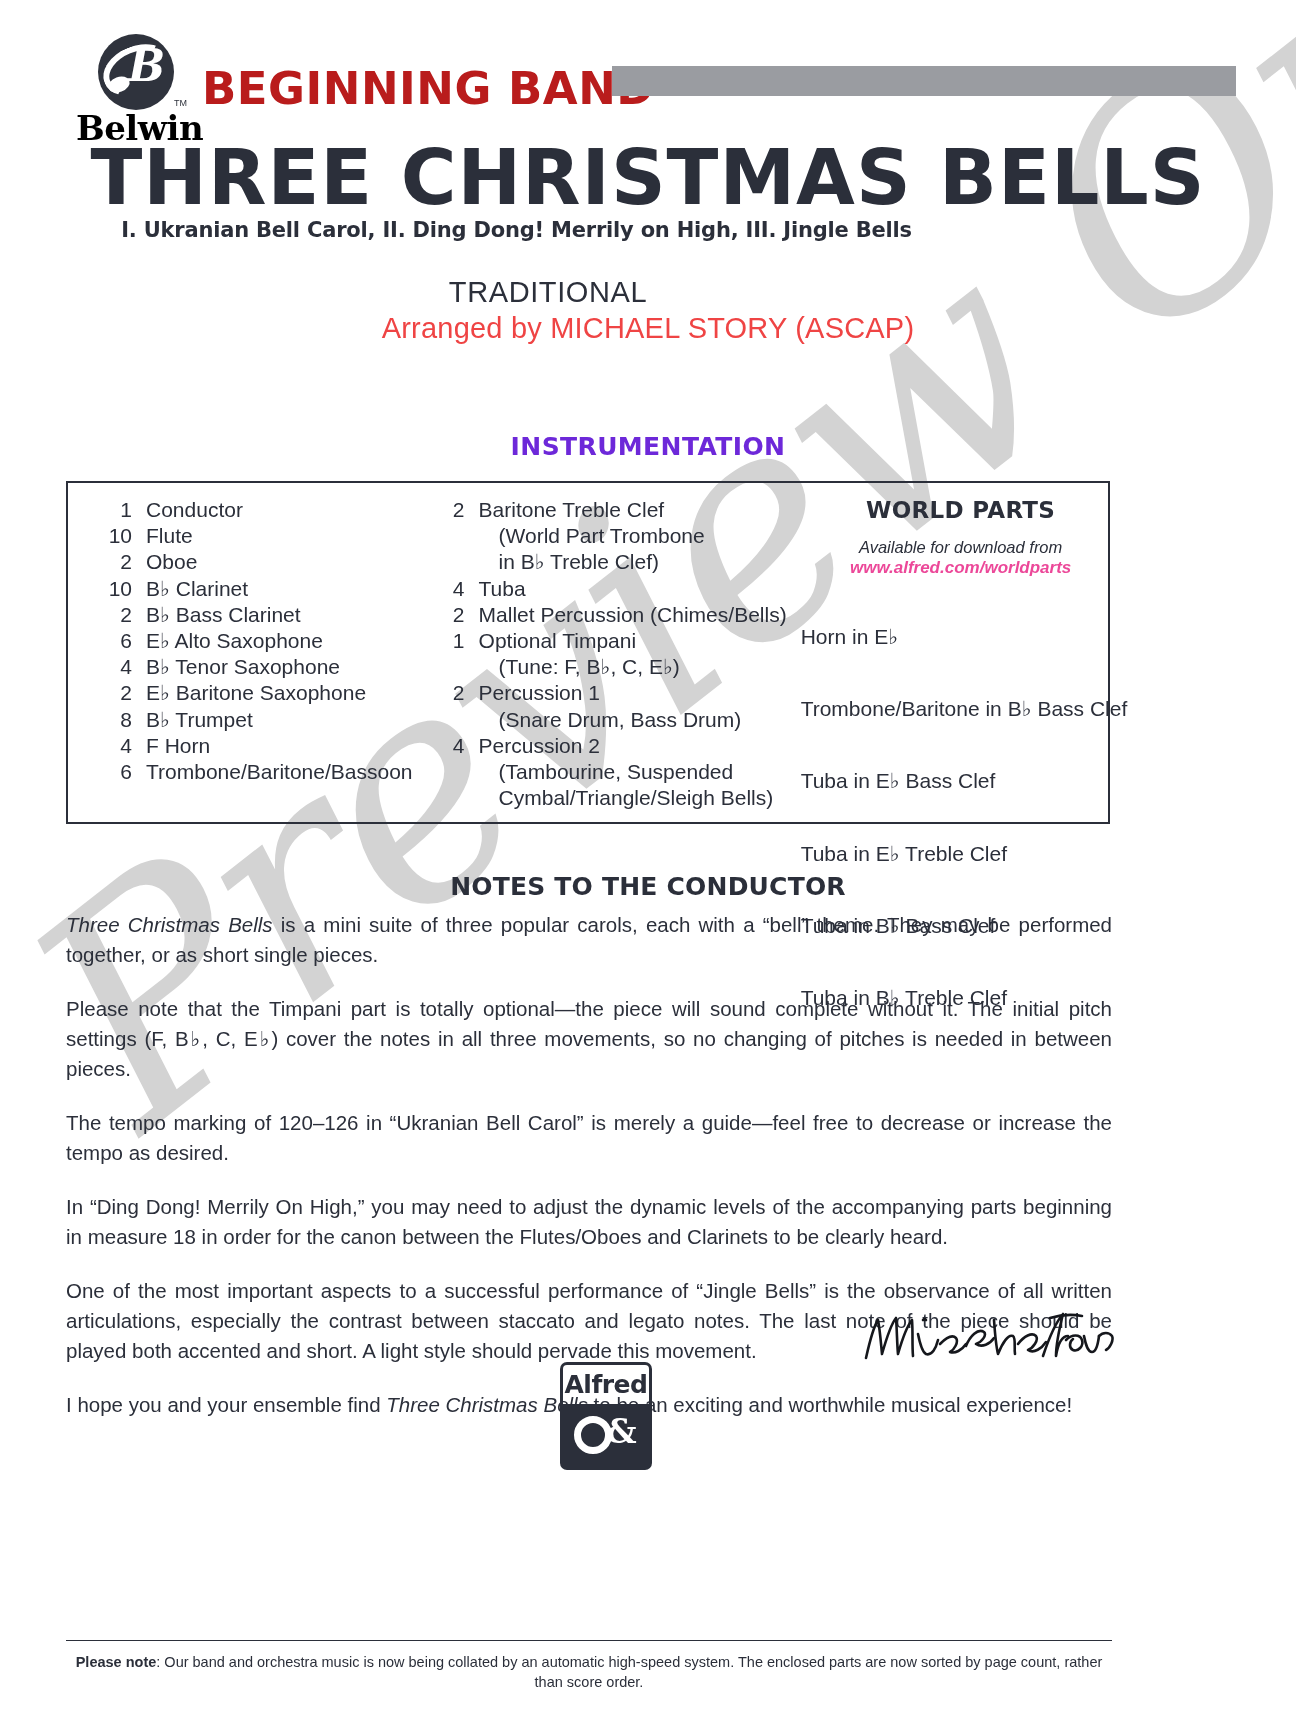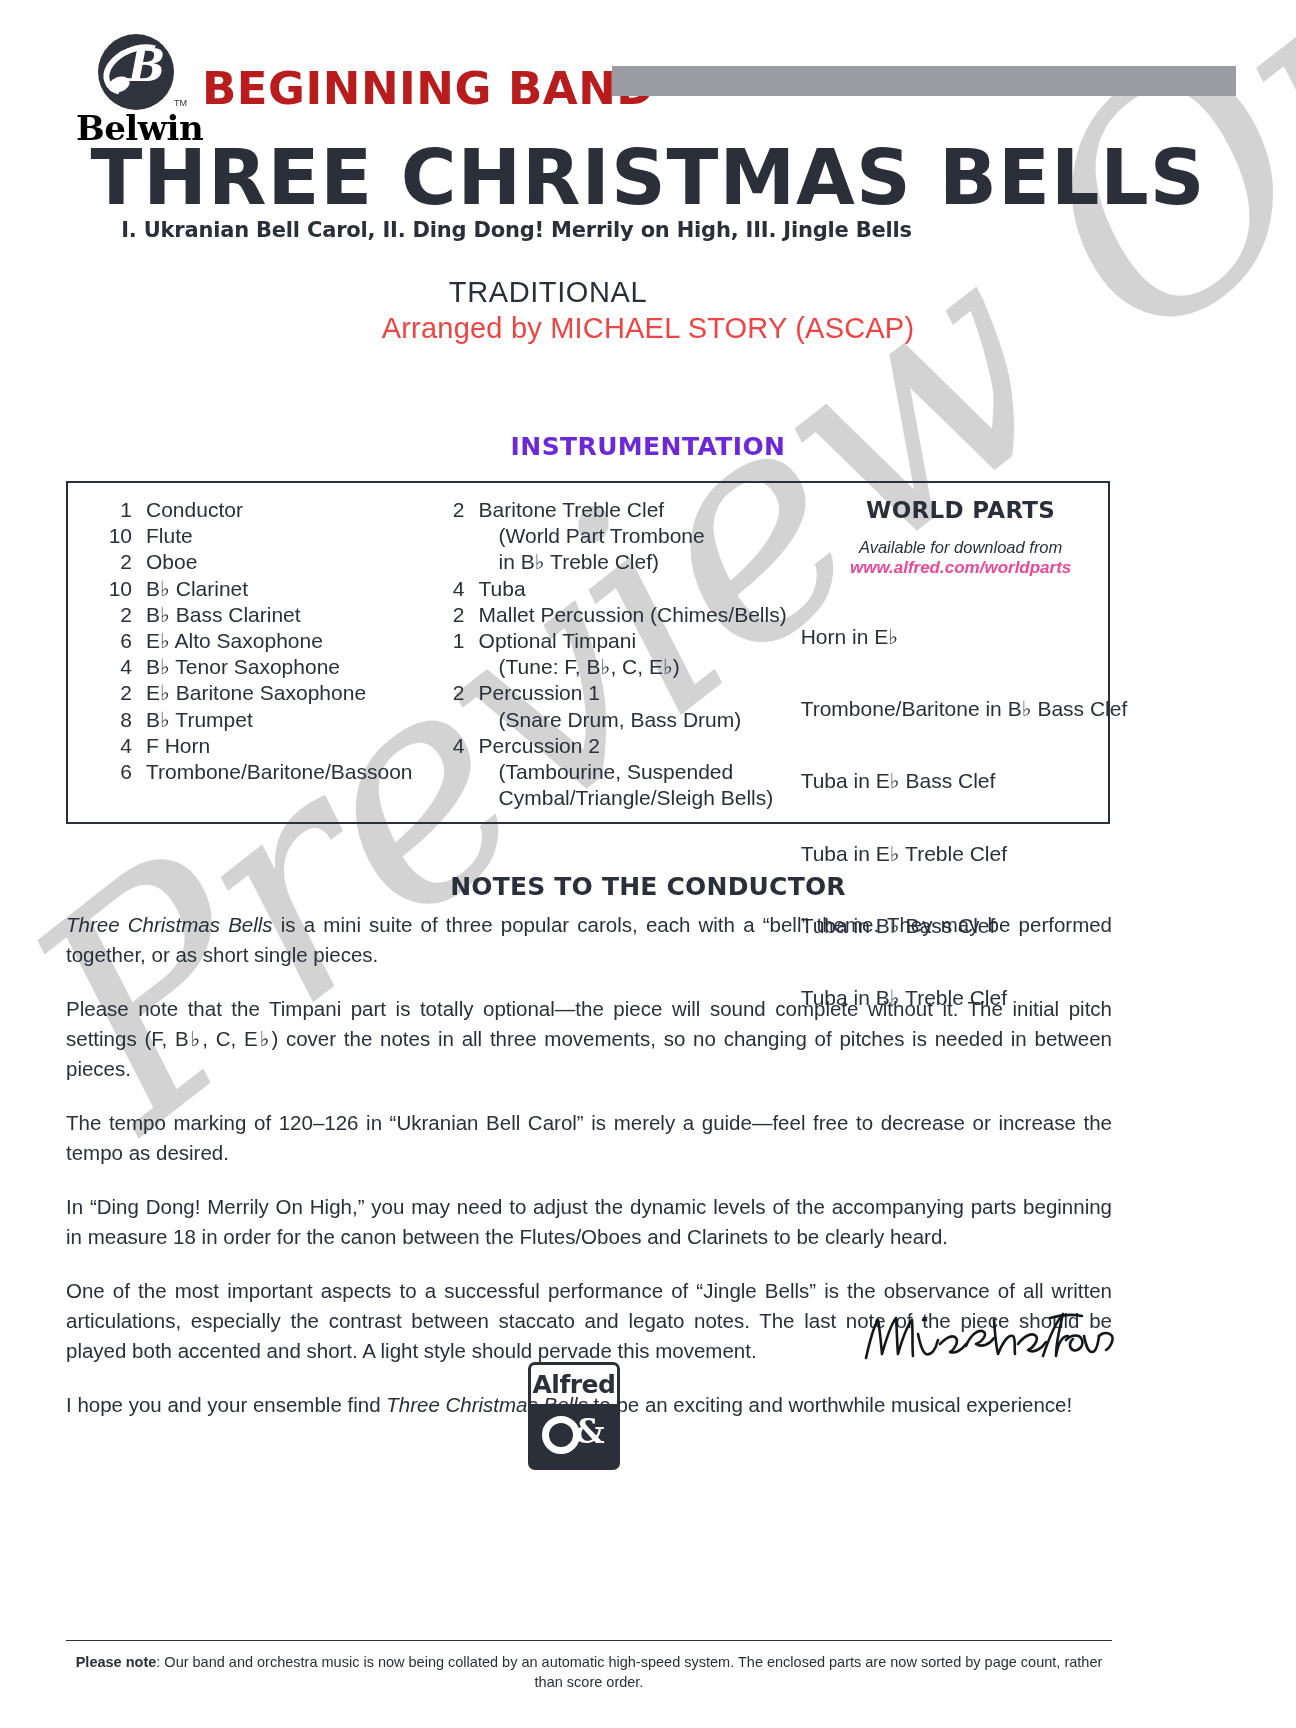--- a/index.html
+++ b/index.html
@@ -299,21 +299,21 @@
     position: absolute;
     left: 860px; top: 1300px;
     width: 260px;
     height: 72px;
   }
   .signature svg { display: block; }
 
   
   .alfred {
     position: absolute;
-    left: 528px; top: 1362px;
+    left: 560px; top: 1362px;
     width: 84px;
     height: 108px;
   }
   .alfred-top {
     width: 92px; height: 42px;
     border: 3px solid #2b2f3a;
     border-bottom: none;
     border-radius: 7px 7px 0 0;
     box-sizing: border-box;
     display: flex;

